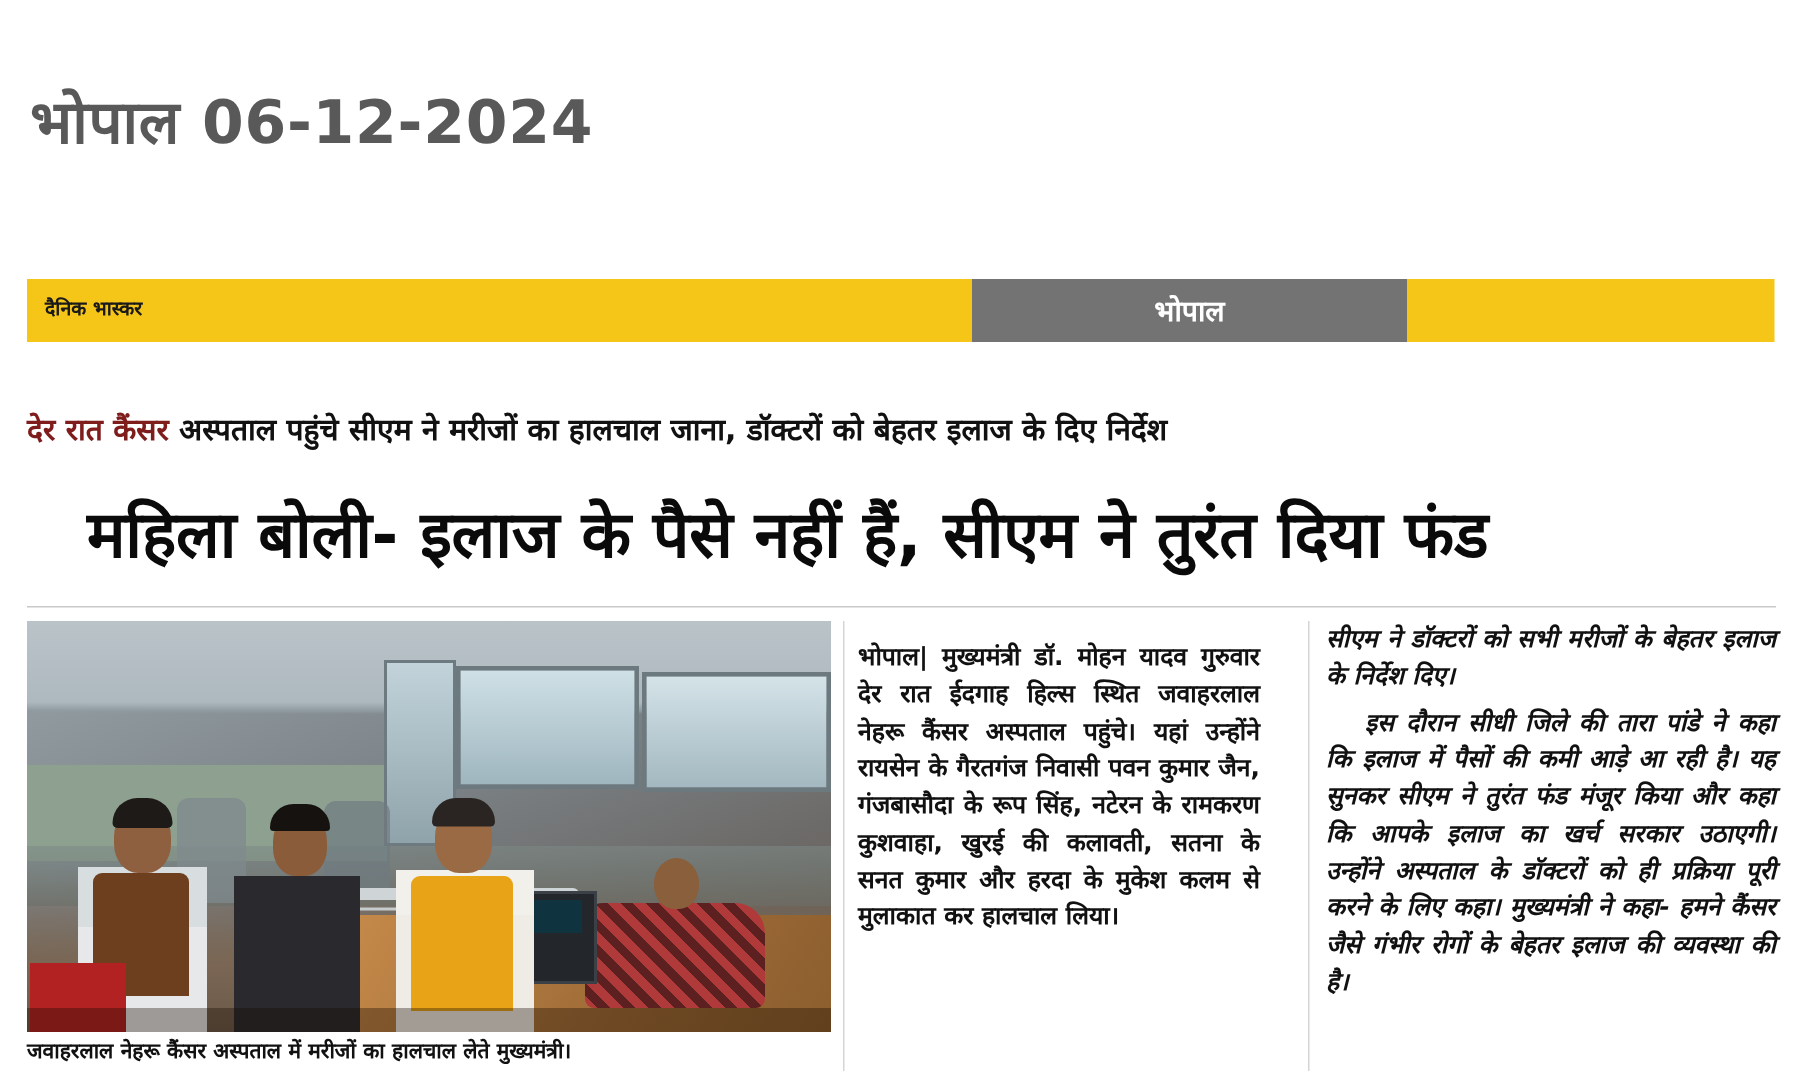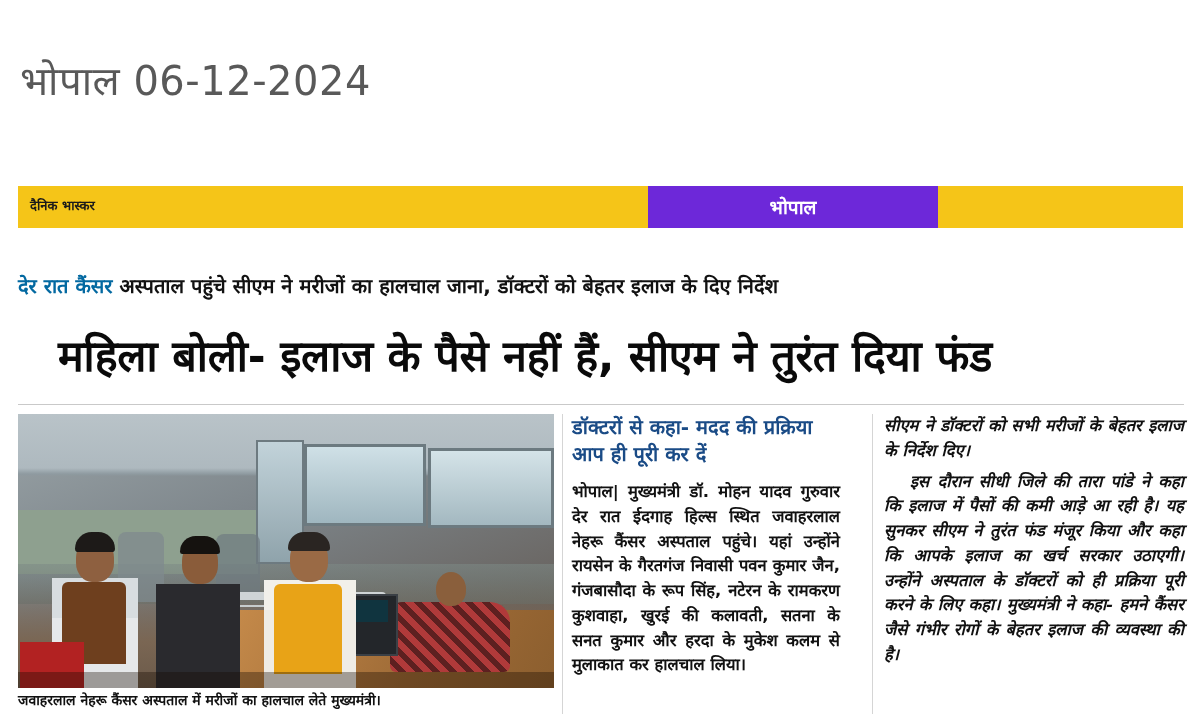--- a/index.html
+++ b/index.html
@@ -18,21 +18,21 @@
     width: 1201px;
     height: 726px;
     background: #ffffff;
   }
   
   .date-heading {
     position: absolute;
     left: 20px;
     top: 52px;
     font-size: 40px;
-    font-weight: normal;
+    font-weight: bold;
     color: #595959;
     letter-spacing: 0.5px;
     white-space: nowrap;
     font-family: "DejaVu Sans", sans-serif;
   }
   
   .masthead {
     position: absolute;
     left: 18px;
     top: 186px;
@@ -50,21 +50,21 @@
     font-weight: bold;
     color: #1a1a1a;
     font-family: "DejaVu Sans", sans-serif;
   }
   .masthead-city {
     position: absolute;
     left: 630px;
     top: 0px;
     width: 290px;
     height: 42px;
-    background: #6d28d9;
+    background: #737373;
     display: flex;
     align-items: center;
     justify-content: center;
   }
   .masthead-city span {
     color: #ffffff;
     font-size: 19px;
     font-weight: bold;
     font-family: "DejaVu Sans", sans-serif;
   }
@@ -74,21 +74,21 @@
     left: 18px;
     top: 272px;
     width: 1168px;
     font-size: 20px;
     font-weight: bold;
     color: #111111;
     white-space: nowrap;
     font-family: "DejaVu Sans", sans-serif;
   }
   .kicker .red {
-    color: #0369a1;
+    color: #7f1d1d;
   }
   
   .headline {
     position: absolute;
     left: 18px;
     top: 325px;
     width: 1170px;
     font-size: 43px;
     font-weight: bold;
     color: #0a0a0a;
@@ -370,21 +370,20 @@
       <div class="ph ph-floor-shadow"></div>
     </div>
   </div>
 
   <div class="photo-caption">जवाहरलाल नेहरू कैंसर अस्पताल में मरीजों का हालचाल लेते मुख्यमंत्री।</div>
 
   <div class="vrule1"></div>
   <div class="vrule2"></div>
 
   <div class="col2">
-    <div class="subhead">डॉक्टरों से कहा- मदद की प्रक्रिया आप ही पूरी कर दें</div>
     <div class="body-text"><span class="dateline">भोपाल|</span><span> मुख्यमंत्री डॉ. मोहन यादव गुरुवार देर रात ईदगाह हिल्स स्थित जवाहरलाल नेहरू कैंसर अस्पताल पहुंचे। यहां उन्होंने रायसेन के गैरतगंज निवासी पवन कुमार जैन, गंजबासौदा के रूप सिंह, नटेरन के रामकरण कुशवाहा, खुरई की कलावती, सतना के सनत कुमार और हरदा के मुकेश कलम से मुलाकात कर हालचाल लिया।</span></div>
   </div>
 
   <div class="col3">
     <div class="body-text">
       <p>सीएम ने डॉक्टरों को सभी मरीजों के बेहतर इलाज के निर्देश दिए।</p>
       <p>इस दौरान सीधी जिले की तारा पांडे ने कहा कि इलाज में पैसों की कमी आड़े आ रही है। यह सुनकर सीएम ने तुरंत फंड मंजूर किया और कहा कि आपके इलाज का खर्च सरकार उठाएगी। उन्होंने अस्पताल के डॉक्टरों को ही प्रक्रिया पूरी करने के लिए कहा। मुख्यमंत्री ने कहा- हमने कैंसर जैसे गंभीर रोगों के बेहतर इलाज की व्यवस्था की है।</p>
     </div>
   </div>
 

